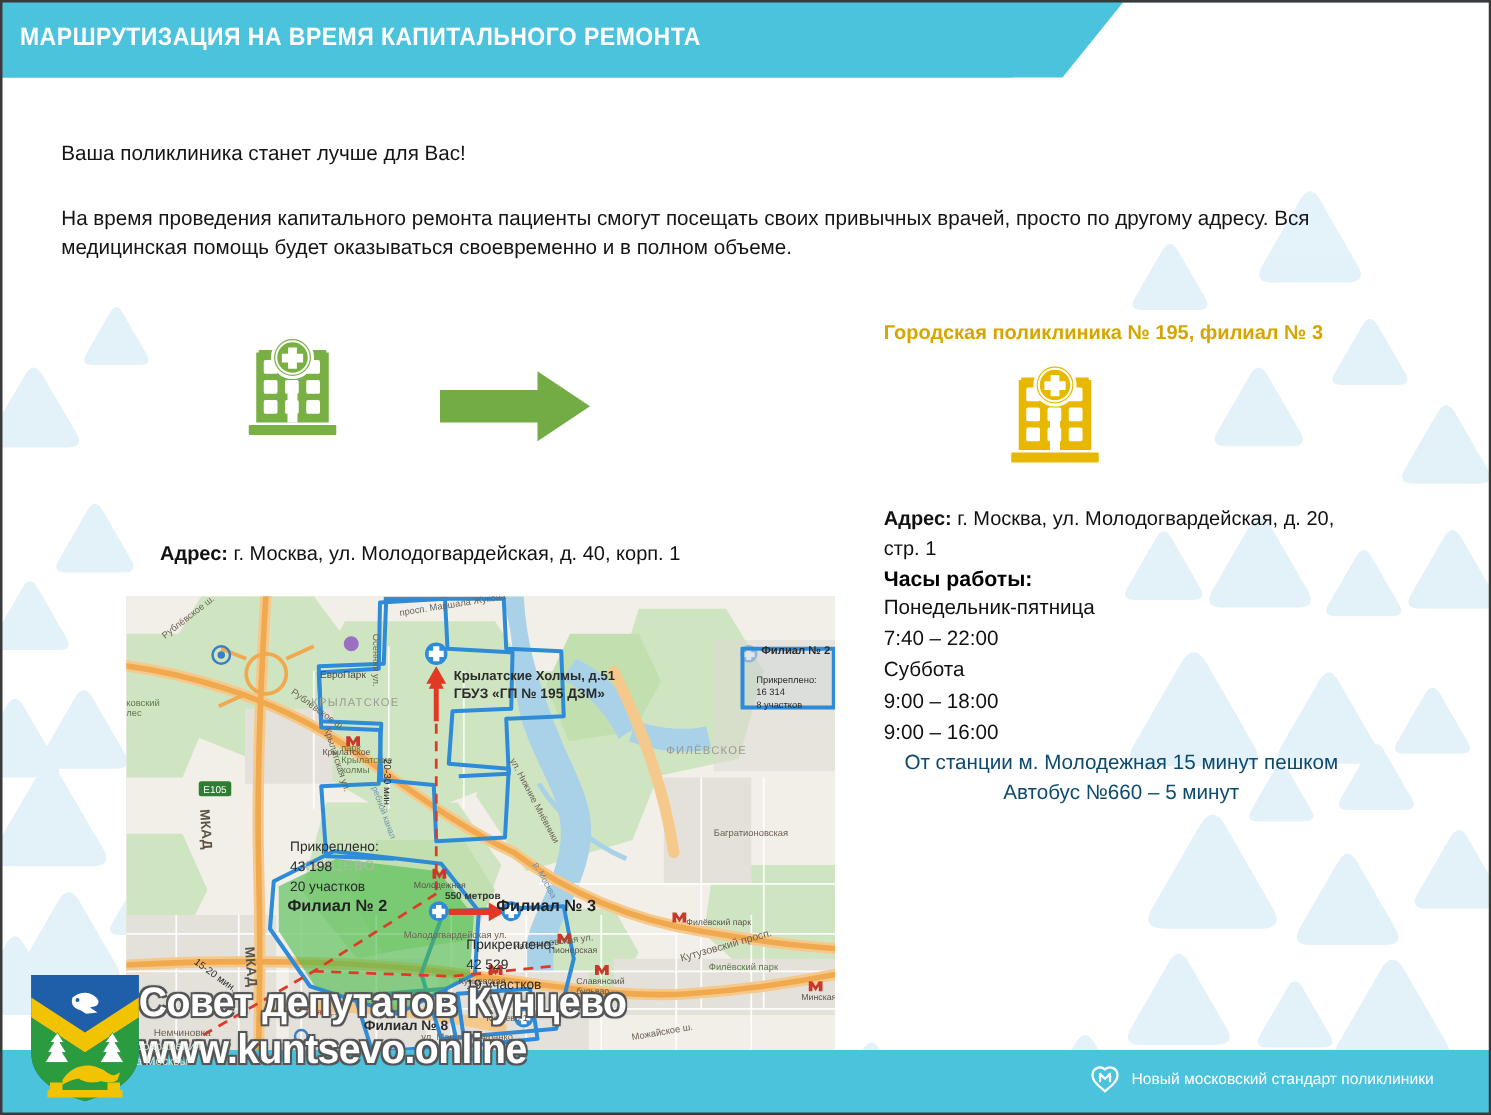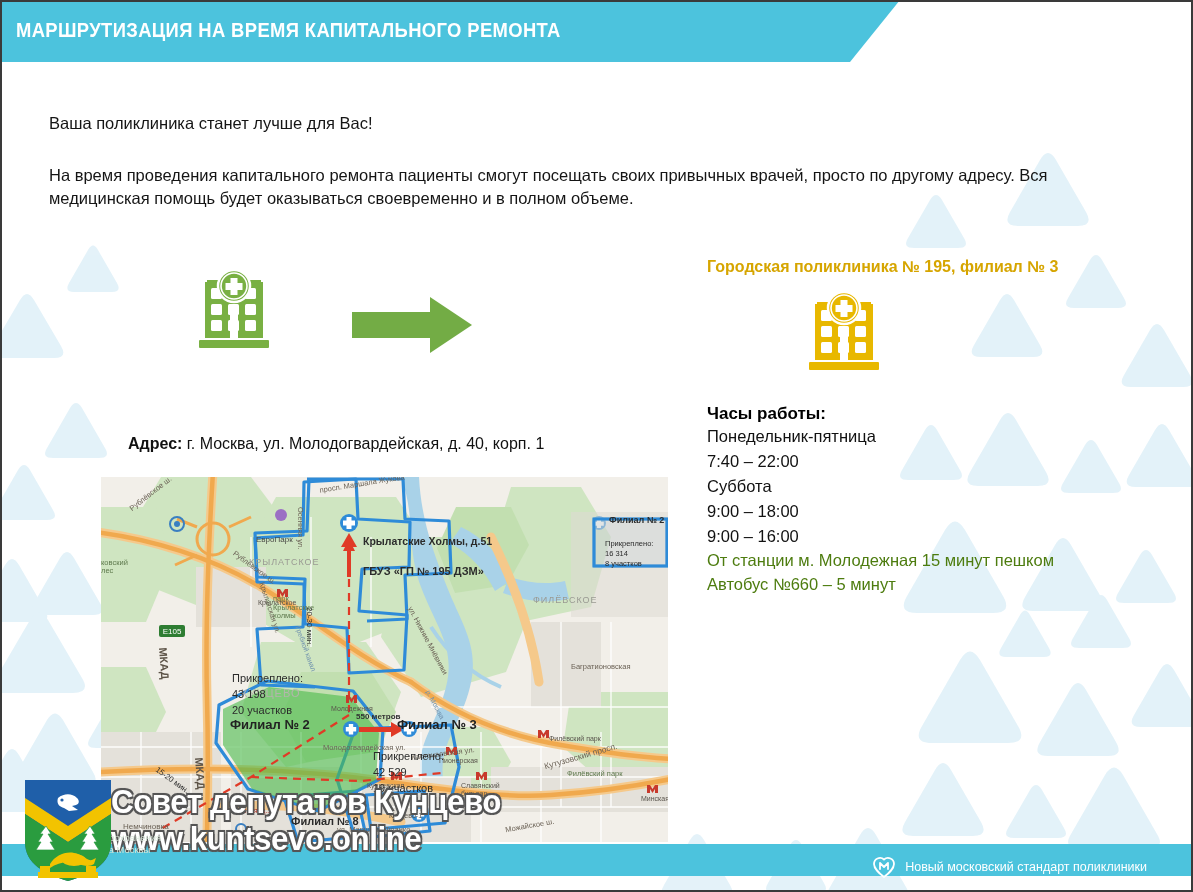--- a/index.html
+++ b/index.html
@@ -49,21 +49,21 @@
   .icon-row{ position:relative; height:94px; margin-top:14px; }
   .hosp-icon{ position:absolute; left:77px; top:0; }
   .hosp-icon.right{ left:100px; }
   .arrow-icon{ position:absolute; left:232px; top:27px; }
 
   .addr-block{ font-size:16px; color:#111; line-height:1.5; }
   .addr-block b{ font-weight:bold; }
   .hours-title{ font-size:17px; font-weight:bold; color:#000; margin-top:2px; }
   .hours-line{ font-size:16.5px; color:#111; line-height:1.52; }
   .transport-title{ font-size:17px; font-weight:bold; color:#000; line-height:1.4; margin-top:26px; }
-  .transport-line{ font-size:16.5px; color:#4d7c0f; line-height:1.45; }
+  .transport-line{ font-size:16.5px; color:#0c4a6e; line-height:1.45;text-align:center; }
 
   .addr-left{ position:absolute; left:8px; top:176px; width:430px; }
 
   
   .map-wrap{
     position:absolute; left:101px; top:477px; width:567px; height:365px;
     overflow:hidden; z-index:4; background:#e8e4dc;
   }
   .map-svg{ position:absolute; left:0; top:0; }
   .map-label{
@@ -88,21 +88,21 @@
       -1.6px -1.6px 0 #555, 1.6px -1.6px 0 #555,
       -1.6px 1.6px 0 #555, 1.6px 1.6px 0 #555,
       0 0 3px #444;
     transform:scaleX(.95); transform-origin:left top;
   }
   .crest{ position:absolute; left:22px; top:778px; z-index:7; }
   .dzm-logo{ position:absolute; left:40px; top:830px; z-index:6; }
 
   
   .footer-bar{
-    position:absolute; left:0; bottom:16px; width:1193px; height:32px;
+    position:absolute; left:0; bottom:0; width:1193px; height:52px;
     background:#4cc3dd; z-index:5;padding-left:15px;
   }
   .footer-right{
     position:absolute; right:46px; top:11px;
     display:flex; align-items:center; gap:9px;
   }
   .footer-text{
     color:#ffffff; font-size:12.5px;
     font-family:"Liberation Sans", sans-serif;
   }
@@ -236,20 +236,24 @@
         <rect x="2" y="2" width="8" height="10"></rect>
         <rect x="64" y="2" width="8" height="10"></rect>
       </g>
       <circle cx="37" cy="16" r="16" fill="#e8b800" stroke="#ffffff" stroke-width="2.5"></circle>
       <circle cx="37" cy="16" r="13" fill="none" stroke="#ffffff" stroke-width="1.6"></circle>
       <path d="M33.5 8h7v5h5v7h-5v5h-7v-5h-5v-7h5z" fill="#ffffff"></path>
     </svg>
   </div>
 
   <div style="margin-top:18px;">
+    <div class="addr-block">
+      <b>Адрес:</b>
+      <span>г. Москва, ул. Молодогвардейская, д. 20, стр. 1</span>
+    </div>
     <div class="hours-title">Часы работы:</div>
     <div class="hours-line">Понедельник-пятница</div>
     <div class="hours-line">7:40 – 22:00</div>
     <div class="hours-line">Суббота</div>
     <div class="hours-line">9:00 – 18:00</div>
     <div class="hours-line">9:00 – 16:00</div>
 
     <div class="transport-line">От станции м. Молодежная 15 минут пешком</div>
     <div class="transport-line">Автобус №660 – 5 минут</div>
   </div>
@@ -431,21 +435,21 @@
   <div class="map-label ml-metro" style="left:157px; top:122px;">Крылатское</div>
   <div class="map-label ml-metro" style="left:230px; top:228px;">Молодежная</div>
   <div class="map-label ml-metro" style="left:266px; top:305px;">Кунцевская</div>
   <div class="map-label ml-metro" style="left:338px; top:280px;">Пионерская</div>
   <div class="map-label ml-metro" style="left:360px; top:305px; line-height:1.1;">Славянский<br>бульвар</div>
   <div class="map-label ml-metro" style="left:448px; top:258px;">Филёвский парк</div>
   <div class="map-label ml-metro" style="left:288px; top:335px;">Кунцево-1</div>
   <div class="map-label ml-metro" style="left:540px; top:318px;">Минская</div>
 
   <div class="map-label ml-mid" style="left:262px; top:58px; font-size:10.5px; font-weight:bold;">Крылатские Холмы, д.51</div>
-  <div class="map-label ml-mid" style="left:262px; top:88px; font-size:11px; font-weight:bold;">ГБУЗ «ГП № 195 ДЗМ»</div>
+  <div class="map-label ml-mid" style="left:262px; top:72px; font-size:11px; font-weight:bold;">ГБУЗ «ГП № 195 ДЗМ»</div>
 
   <div class="map-label ml-mid" style="left:508px; top:38px; font-size:9px; font-weight:bold;">Филиал № 2</div>
   <div class="map-label ml-mid" style="left:504px; top:62px; font-size:7.5px; line-height:1.35;">Прикреплено:<br>16 314<br>8 участков</div>
 
   <div class="map-label ml-mid" style="left:131px; top:194px; font-size:11px; line-height:1.45;">Прикреплено:<br>43 198<br>20 участков</div>
   <div class="map-label ml-big" style="left:129px; top:240px;">Филиал № 2</div>
 
   <div class="map-label" style="left:255px; top:235px; font-size:8px; font-weight:bold; color:#333;">550 метров</div>
 
   <div class="map-label ml-big" style="left:296px; top:240px;">Филиал № 3</div>

